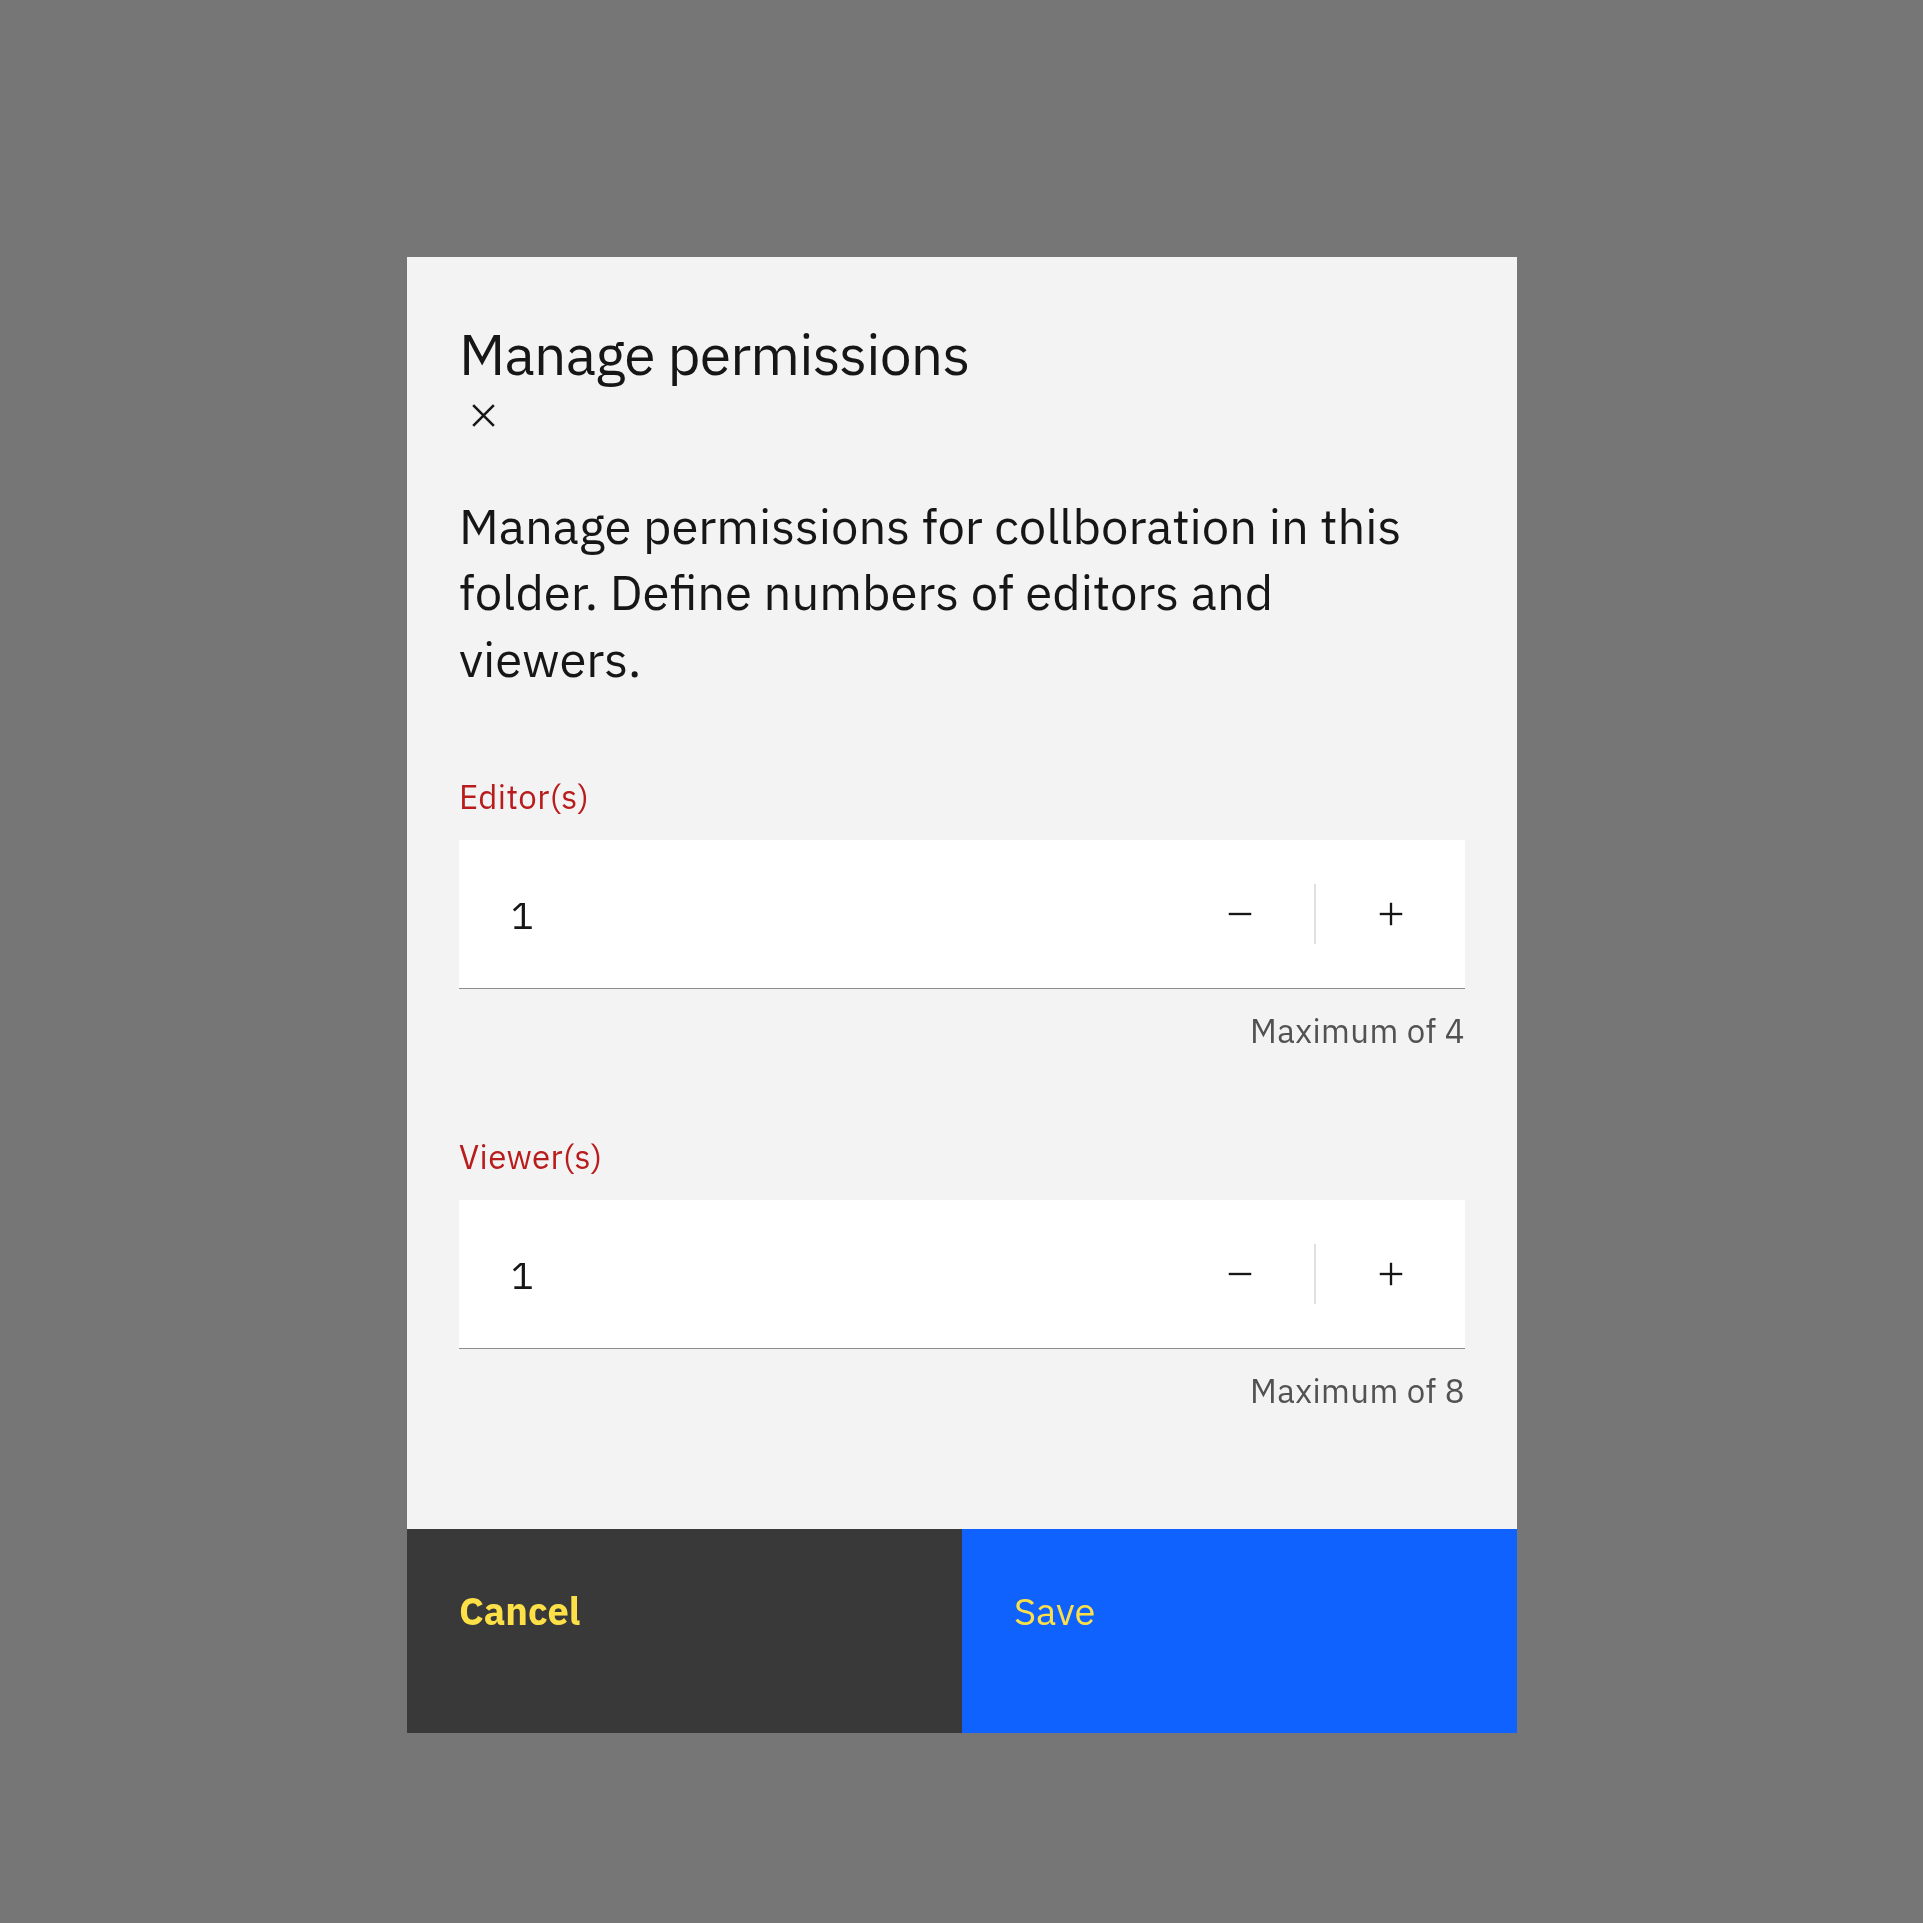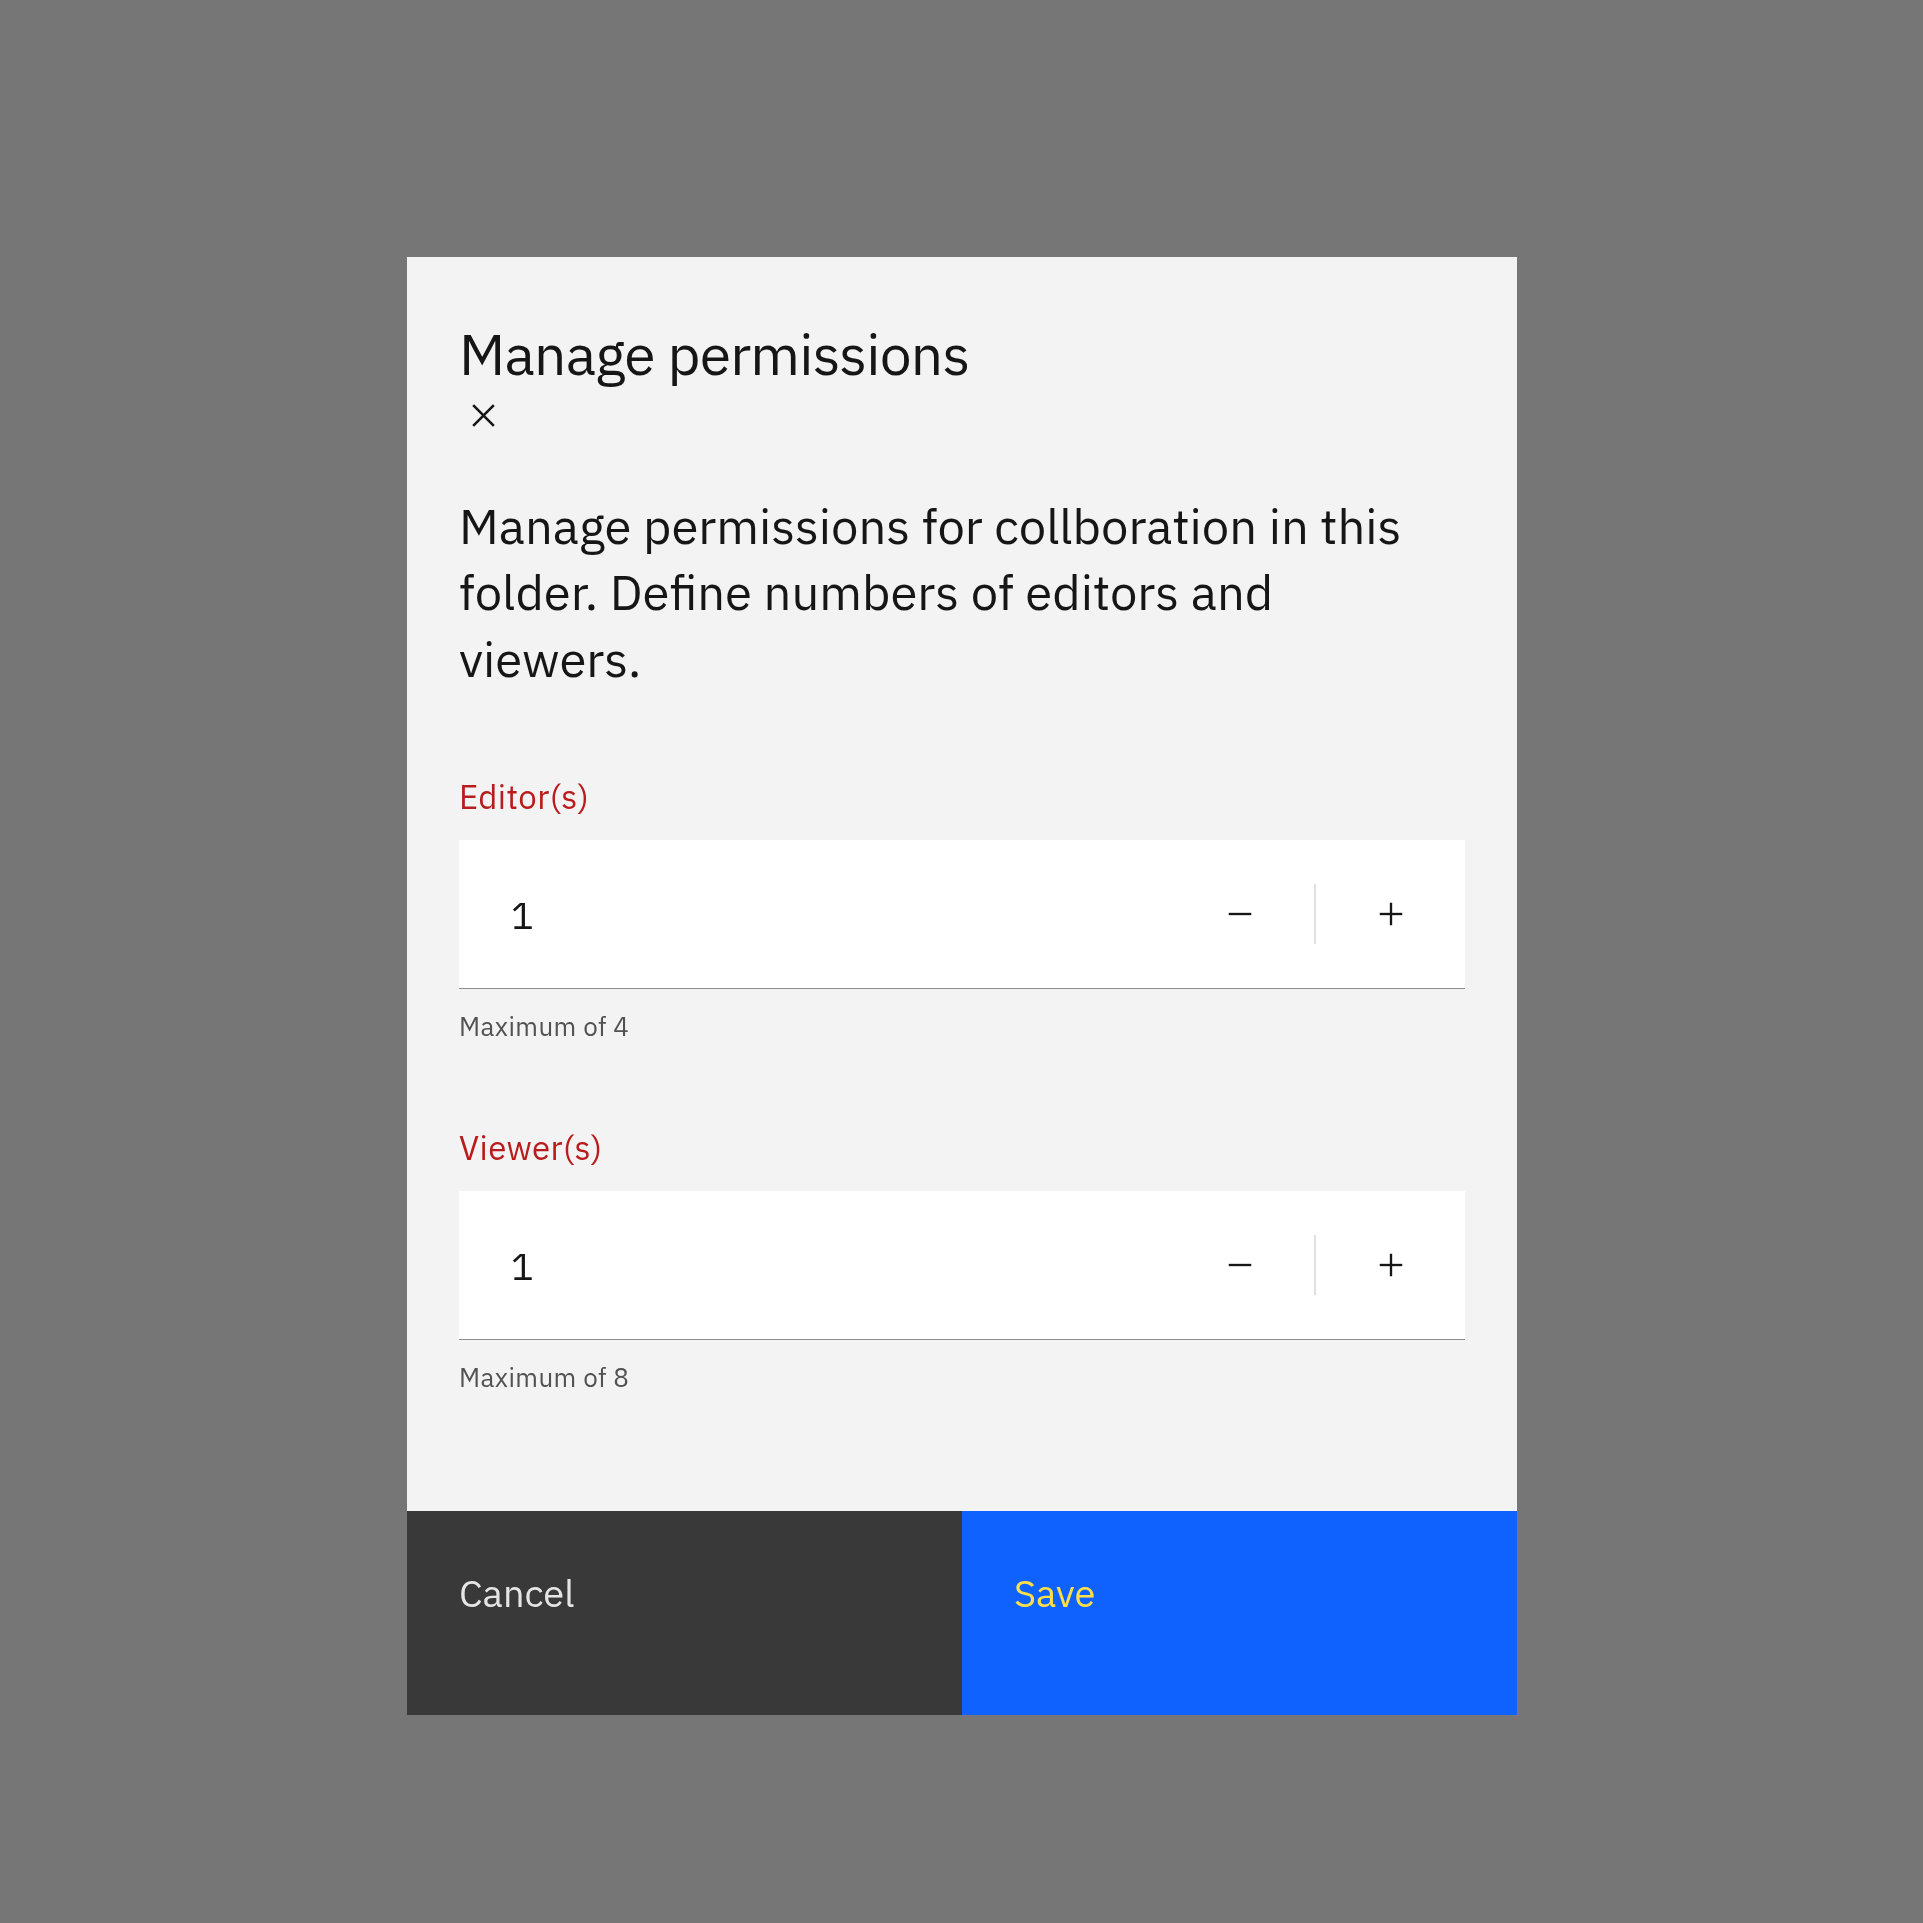--- a/index.html
+++ b/index.html
@@ -108,44 +108,46 @@
     width: 30px;
     height: 30px;
   }
   .stepper-divider {
     width: 1.7px;
     height: 60px;
     background: #e0e0e0;
     align-self: center;
   }
   .helper-text {
-    font-size: 26px;
+    font-size: 33px;
     color: #525252;
     margin-top: 20px;
     letter-spacing: 0.4px;
+    text-align: right;
   }
   .modal-footer {
     display: flex;
   }
   .footer-btn {
     flex: 1;
     border: none;
     height: 204px;
     font-size: 38px;
     text-align: left;
     padding: 0 52px;
     cursor: pointer;
     font-family: inherit;
     display: flex;
     align-items: flex-start;
     padding-top: 57px;
   }
   .cancel-btn {
     background: #393939;
-    color: #e5e5e5;
+    color: #fde047;
+    font-weight: bold;
   }
   .save-btn {
     background: #0f62fe;
     color: #fde047;
   }
 </style>
 </head>
 <body>
 
 <div class="modal">

